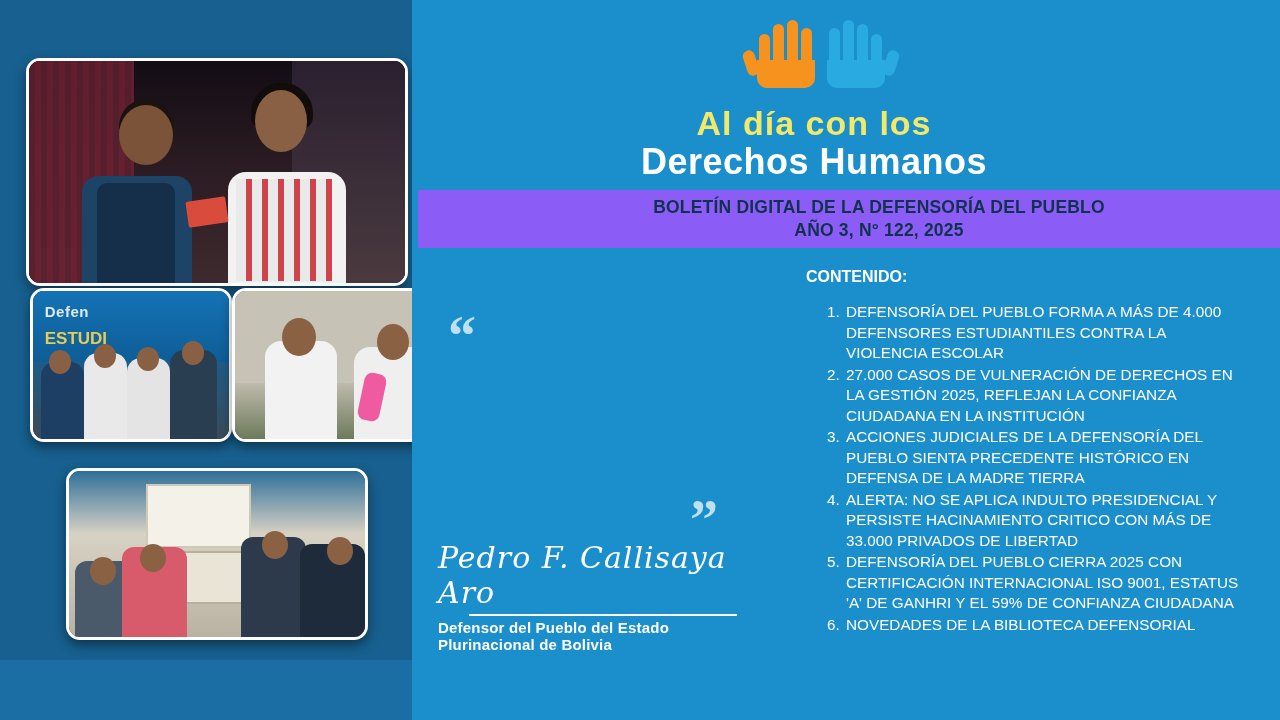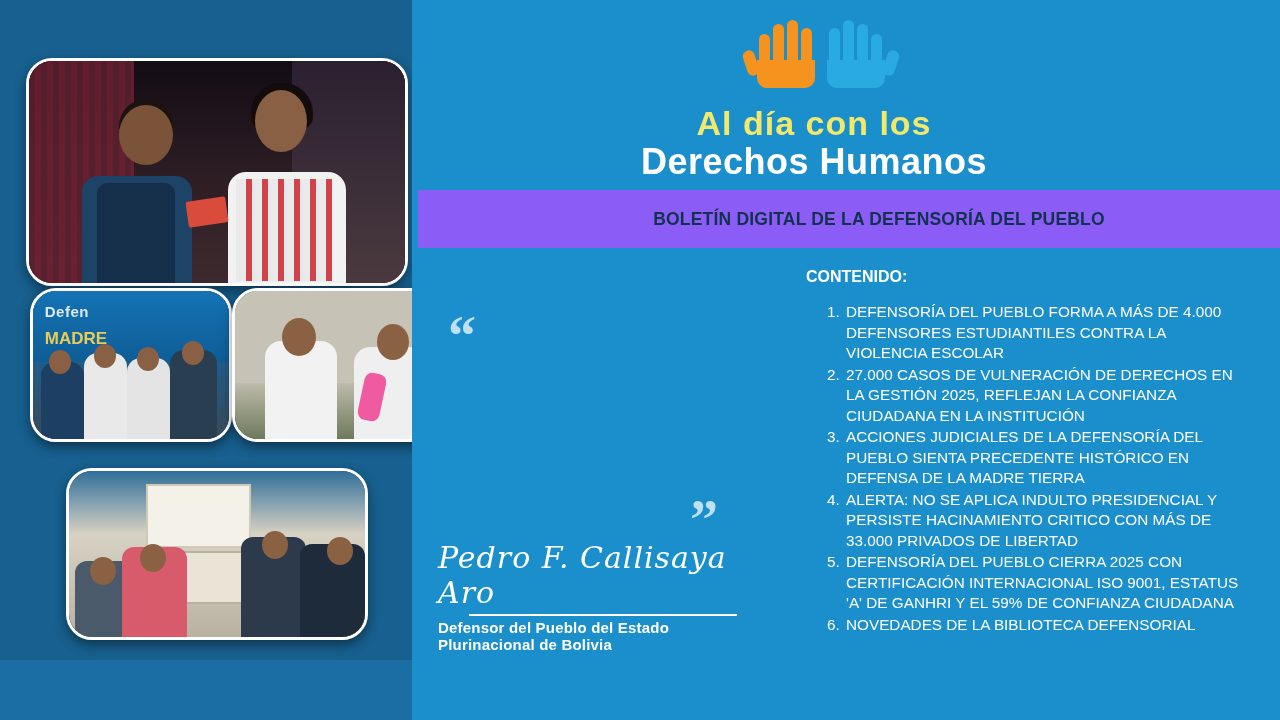--- a/index.html
+++ b/index.html
@@ -30,21 +30,21 @@
   }
   .left-inner {
     position: absolute;
     left: 0; top: 0;
     width: 412px;
     height: 660px;
     background: #17608f;
   }
   .photo {
     position: absolute;
-    border-radius: 26px;
+    border-radius: 14px;
     overflow: hidden;
     box-shadow: 0 5px 12px rgba(0,0,0,0.45);
     border: 3px solid #ffffff;
     background: #222;
   }
   .ph1 { left: 26px;  top: 58px;  width: 376px; height: 222px; }
   .ph2 { left: 30px;  top: 288px; width: 196px; height: 148px; }
   .ph3 { left: 232px; top: 288px; width: 212px; height: 148px; }
   .ph4 { left: 66px;  top: 468px; width: 296px; height: 166px; }
 
@@ -257,21 +257,21 @@
         <div class="p1-vest"></div>
         <div class="p1-paper"></div>
       </div>
     </div>
 
     <div class="photo ph2">
       <div class="img-scene">
         <div class="p2-bg"></div>
         <div class="p2-banner"></div>
         <div class="p2-txt">Defen</div>
-        <div class="p2-txt2">MADRE</div>
+        <div class="p2-txt2">ESTUDI</div>
         <div class="p2-p p2-a"></div>
         <div class="p2-p p2-b"></div>
         <div class="p2-p p2-c"></div>
         <div class="p2-p p2-d"></div>
         <div class="p2-h" style="left:8%;top:40%;width:22px;height:24px;"></div>
         <div class="p2-h" style="left:31%;top:36%;width:22px;height:24px;"></div>
         <div class="p2-h" style="left:53%;top:38%;width:22px;height:24px;"></div>
         <div class="p2-h" style="left:76%;top:34%;width:22px;height:24px;"></div>
       </div>
     </div>
@@ -328,20 +328,21 @@
     </svg>
   </div>
 
   <div class="brand">
     <div class="brand-line1">Al día con los</div>
     <div class="brand-line2">Derechos Humanos</div>
   </div>
 
   <div class="bulletin-bar">
     <div>BOLETÍN DIGITAL DE LA DEFENSORÍA DEL PUEBLO</div>
+    <div>AÑO 3, N° 122, 2025</div>
   </div>
 
   <div class="quote-mark qm-open">“</div>
   <div class="quote-mark qm-close">”</div>
 
   <div class="signature">
     <div class="sig-name">Pedro F. Callisaya Aro</div>
     <div class="sig-rule"></div>
     <div class="sig-role">Defensor del Pueblo del Estado Plurinacional de Bolivia</div>
   </div>

